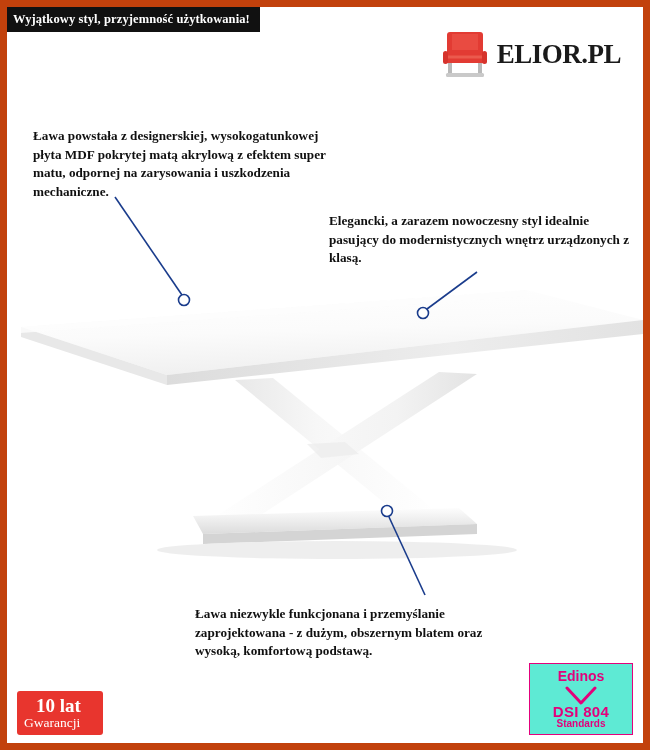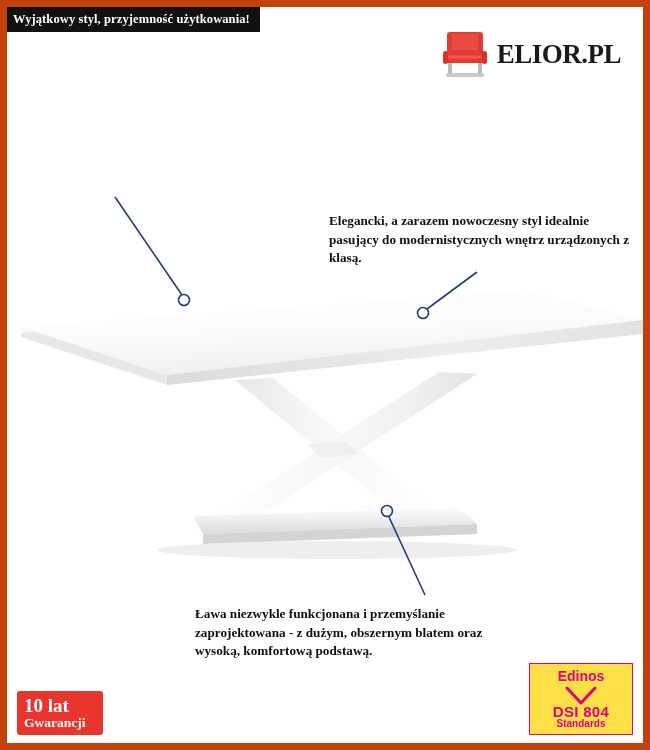--- a/index.html
+++ b/index.html
@@ -109,35 +109,36 @@
     display: flex;
     flex-direction: column;
     justify-content: center;
     padding-left: 7px;
     box-sizing: border-box;
   }
   #warranty-badge .big {
     font-size: 19px;
     font-weight: bold;
     line-height: 19px;
+    margin-left: 12px;
   }
   #warranty-badge .small {
     font-size: 13.5px;
-    font-weight: bold;
+    font-weight: normal;
     line-height: 16px;
   }
 
   #edinos-badge {
     position: absolute;
     right: 10px;
     bottom: 8px;
     width: 104px;
     height: 72px;
     border: 1px solid #e3007b;
-    background: #fde047;
+    background: #5eead4;
     box-sizing: border-box;
     text-align: center;
     padding-top: 5px;
   }
   #edinos-badge .edinos-name {
     font-family: "Liberation Sans", sans-serif;
     font-size: 14px;
     font-weight: bold;
     color: #e3007b;
     line-height: 15px;
@@ -232,20 +233,21 @@
 
       <polygon points="300,172 338,170 352,182 314,186" fill="#ececec" opacity="0.75"></polygon>
 
       <polygon points="186,244 452,236 470,252 196,262" fill="url(#baseGrad)"></polygon>
       <polygon points="196,262 470,252 470,262 196,272" fill="#d4d4d4"></polygon>
 
       <ellipse cx="330" cy="278" rx="180" ry="9" fill="#ebebeb" opacity="0.85"></ellipse>
     </svg>
   </div>
 
+  <div class="note" id="note-1">Ława powstała z designerskiej, wysokogatunkowej płyta MDF pokrytej matą akrylową z efektem super matu, odpornej na zarysowania i uszkodzenia mechaniczne.</div>
   <div class="note" id="note-3">Ława niezwykle funkcjonana i przemyślanie zaprojektowana - z dużym, obszernym blatem oraz wysoką, komfortową podstawą.</div>
   <div class="note" id="note-2">Elegancki, a zarazem nowoczesny styl idealnie pasujący do modernistycznych wnętrz urządzonych z klasą.</div>
 
   <svg id="overlay" viewBox="0 0 650 750" xmlns="http://www.w3.org/2000/svg">
 
     <path d="M108 190 L175 288" stroke="#1a3c8c" stroke-width="1.6" fill="none"></path>
     <circle cx="177" cy="293" r="5.5" fill="#ffffff" stroke="#1a3c8c" stroke-width="1.6"></circle>
 
     <path d="M470 265 L420 302" stroke="#1a3c8c" stroke-width="1.6" fill="none"></path>
     <circle cx="416" cy="306" r="5.5" fill="#ffffff" stroke="#1a3c8c" stroke-width="1.6"></circle>

